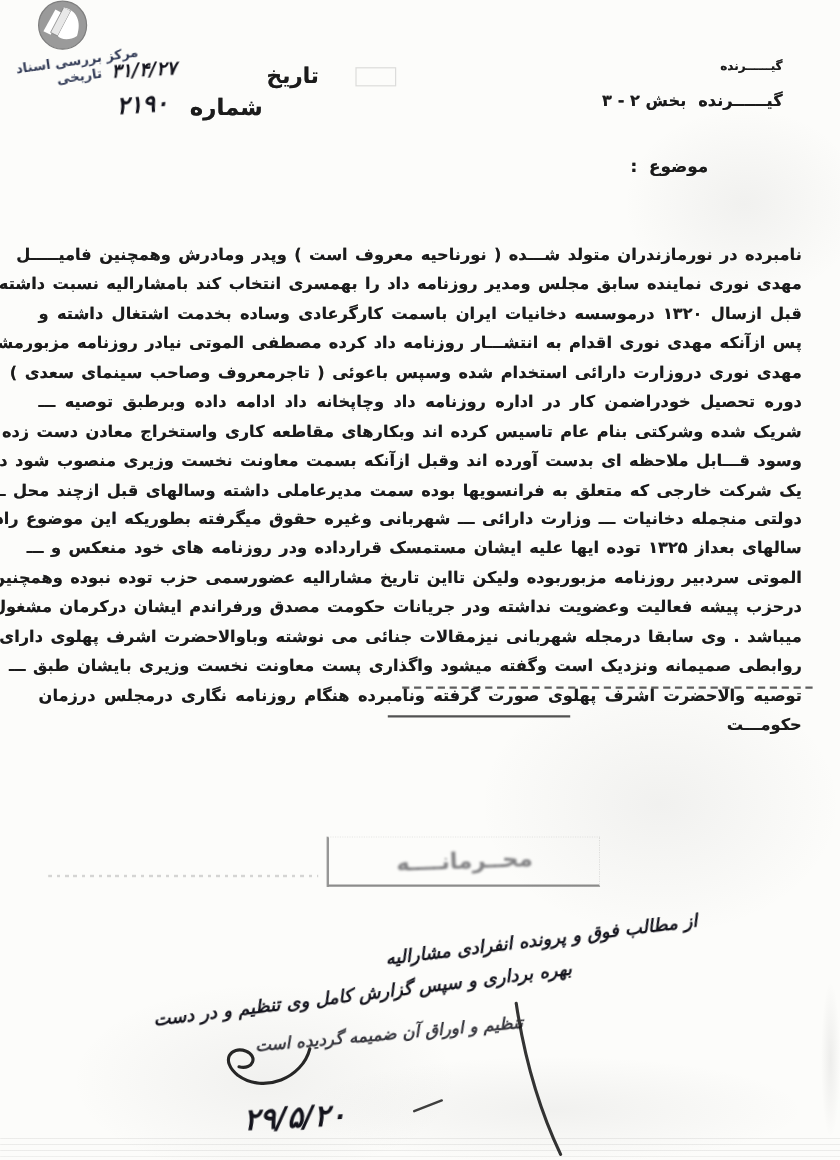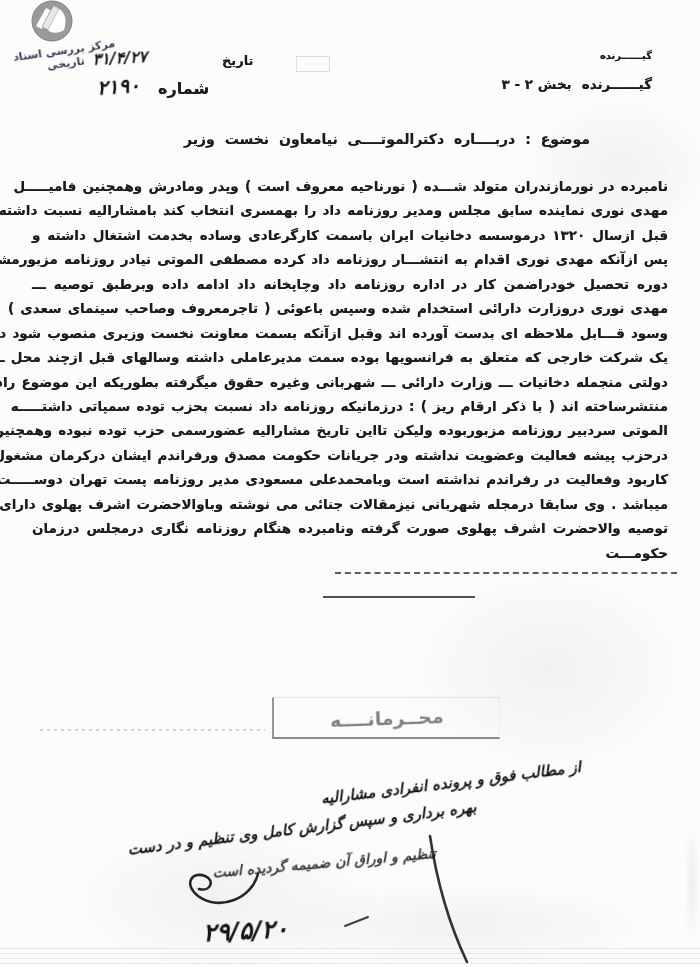--- a/index.html
+++ b/index.html
@@ -34,35 +34,35 @@
   .logo { position: absolute; left: 22px; top: 0; width: 54px; height: 46px; }
   .watermark {
     position: absolute; left: -6px; top: 44px; width: 142px;
     transform: rotate(-8deg);
     font-size: 11px; font-weight: bold;
     color: #343d58; text-align: center;
     filter: blur(.2px);
     direction: rtl;
   }
   
-  .date-label  { position: absolute; left: 222px; top: 53px; font-size: 13px; }
+  .date-label  { position: absolute; left: 222px; top: 53px; font-size: 18px; }
   .date-value  { left: 92px;  top: 47px; font-size: 16px; letter-spacing: 3px; transform: rotate(-3deg); direction: ltr; }
-  .number-label{ position: absolute; left: 158px; top: 79px; font-size: 16px; }
+  .number-label{ position: absolute; left: 158px; top: 79px; font-size: 19px; }
   .number-value{ left: 96px;  top: 73px; font-size: 20px; letter-spacing: 4px; transform: rotate(-4deg); direction: ltr; }
   .receiver    { position: absolute; right: 48px; top: 50px; font-size: 10px; }
   .sender-row  { position: absolute; right: 48px; top: 76px; font-size: 13.5px; display: flex; gap: 10px; direction: rtl; }
   
   .subject-row {
     position: absolute; right: 110px; top: 131px;
     font-size: 14px; display: flex; gap: 10px;
     word-spacing: 5px; direction: rtl;
   }
   
   .body-text {
-    position: absolute; top: 174px; right: 32px; width: 636px;
+    position: absolute; top: 201px; right: 32px; width: 636px;
     direction: rtl;
   }
   .body-line {
     font-size: 13.5px;
     line-height: 24.45px;
     height: 24.45px;
     text-align: justify;
     text-align-last: justify;
     word-spacing: 1.5px;
     overflow: visible;
@@ -144,38 +144,38 @@
   <div class="hw number-value">۲۱۹۰</div>
 
   <div class="receiver typed">گیــــــرنده</div>
   <div class="sender-row typed">
     <span>گیــــــرنده</span>
     <span>بخش ۲ - ۳</span>
   </div>
 
   <div class="subject-row typed">
     <span>موضوع :</span>
-    <span>دربــــاره دکترالموتــــی نیامعاون نخست وزیر</span>
   </div>
 
   <div class="body-text" lang="fa" dir="rtl">
       <div class="body-line typed">نامبرده در نورمازندران متولد شـــده ( نورناحیه معروف است ) وپدر ومادرش وهمچنین فامیـــــل</div>
       <div class="body-line typed">مهدی نوری نماینده سابق مجلس ومدیر روزنامه داد را بهمسری انتخاب کند بامشارالیه نسبت داشته و</div>
       <div class="body-line typed">قبل ازسال ۱۳۲۰ درموسسه دخانیات ایران باسمت کارگرعادی وساده بخدمت اشتغال داشته و</div>
       <div class="body-line typed">پس ازآنکه مهدی نوری اقدام به انتشـــار روزنامه داد کرده مصطفی الموتی نیادر روزنامه مزبورمشغول</div>
+      <div class="body-line typed">مهدی نوری دروزارت دارائی استخدام شده وسپس باعوئی ( تاجرمعروف وصاحب سینمای سعدی )</div>
       <div class="body-line typed">دوره تحصیل خودراضمن کار در اداره روزنامه داد وچاپخانه داد ادامه داده وبرطبق توصیه ـــ</div>
-      <div class="body-line typed">مهدی نوری دروزارت دارائی استخدام شده وسپس باعوئی ( تاجرمعروف وصاحب سینمای سعدی )</div>
+      <div class="body-line typed">شریک شده وشرکتی بنام عام تاسیس کرده اند وبکارهای مقاطعه کاری واستخراج معادن دست زده</div>
       <div class="body-line typed">وسود قـــابل ملاحظه ای بدست آورده اند وقبل ازآنکه بسمت معاونت نخست وزیری منصوب شود در</div>
       <div class="body-line typed">یک شرکت خارجی که متعلق به فرانسویها بوده سمت مدیرعاملی داشته وسالهای قبل ازچند محل ـــ</div>
       <div class="body-line typed">دولتی منجمله دخانیات ـــ وزارت دارائی ـــ شهربانی وغیره حقوق میگرفته بطوریکه این موضوع رادر ـــ</div>
-      <div class="body-line typed">منتشرساخته اند ( با ذکر ارقام ریز ) : درزمانیکه روزنامه داد نسبت بحزب توده سمپاتی داشتـــــه</div>
+      <div class="body-line typed">سالهای بعداز ۱۳۲۵ توده ایها علیه ایشان مستمسک قرارداده ودر روزنامه های خود منعکس و ـــ</div>
       <div class="body-line typed">الموتی سردبیر روزنامه مزبوربوده ولیکن تااین تاریخ مشارالیه عضورسمی حزب توده نبوده وهمچنین</div>
       <div class="body-line typed">درحزب پیشه فعالیت وعضویت نداشته ودر جریانات حکومت مصدق ورفراندم ایشان درکرمان مشغول</div>
-      <div class="body-line typed">کاربود وفعالیت در رفراندم نداشته است وبامحمدعلی مسعودی مدیر روزنامه پست تهران دوســـــت</div>
       <div class="body-line typed">میباشد . وی سابقا درمجله شهربانی نیزمقالات جنائی می نوشته وباوالاحضرت اشرف پهلوی دارای ـــ</div>
+      <div class="body-line typed">روابطی صمیمانه ونزدیک است وگفته میشود واگذاری پست معاونت نخست وزیری بایشان طبق ـــ</div>
       <div class="body-line typed">توصیه والاحضرت اشرف پهلوی صورت گرفته ونامبرده هنگام روزنامه نگاری درمجلس درزمان حکومـــت</div>
     </div>
 
   <div class="u-dashed"></div>
   <div class="u-solid"></div>
 
   <div class="stamp">
     <span class="stamp-text">محــرمانــــه</span>
   </div>
 

